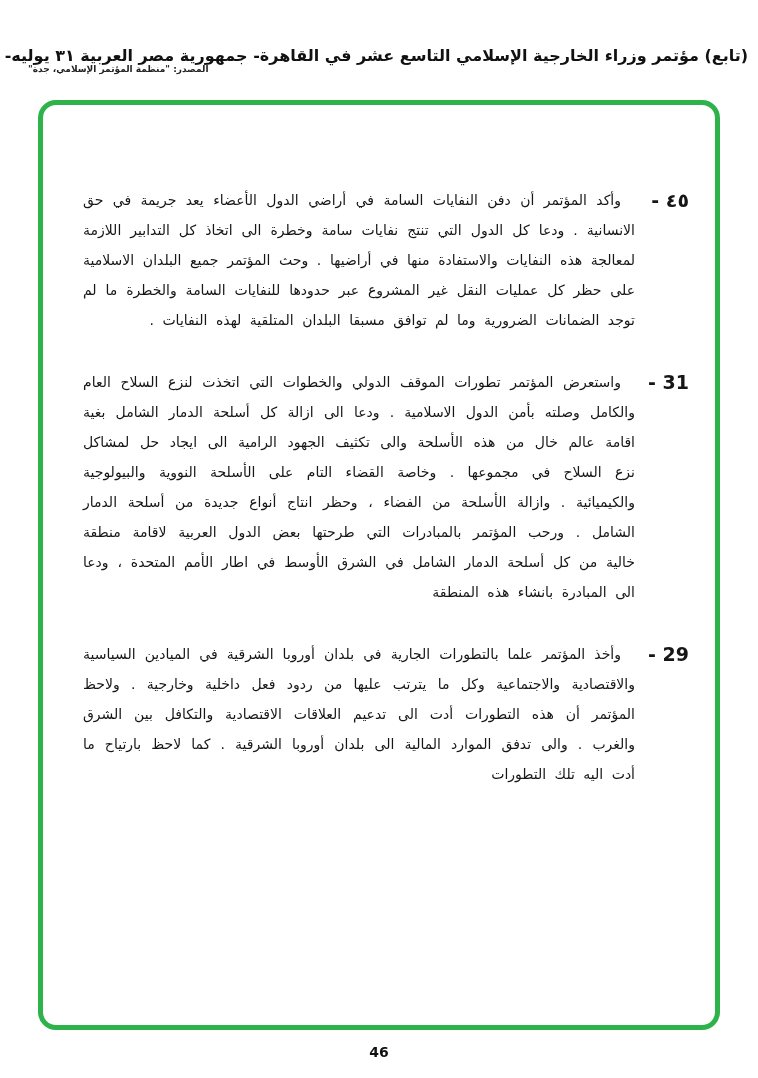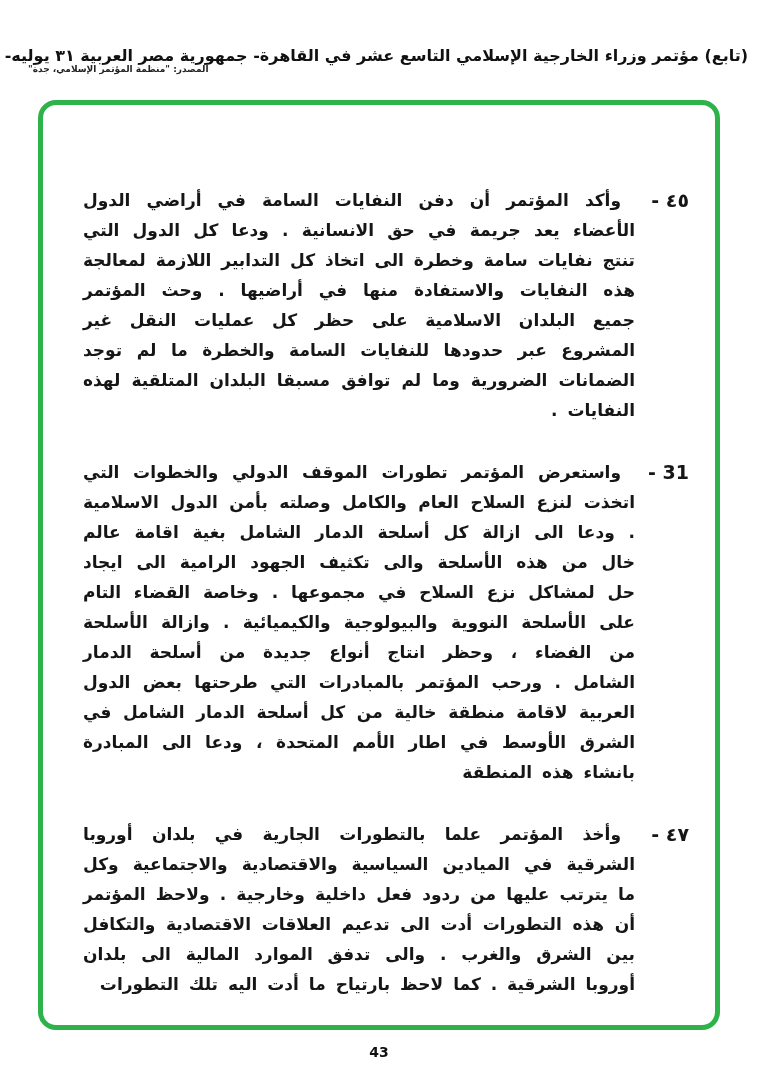--- a/index.html
+++ b/index.html
@@ -48,22 +48,22 @@
   .para-marker {
     flex:0 0 54px;
     font-size:19px;
     font-weight:bold;
     line-height:30px;
     white-space:nowrap;
     direction:rtl;
   }
   .para-text {
     flex:1;
-    font-size:17px;
-    font-weight:bold;
+    font-size:14px;
+    font-weight:normal;
     line-height:30px;
     text-align:justify;
     letter-spacing:0.5px;
     word-spacing:4px;
     text-indent:14px;
     color:#161616;
   }
   .page-number {
     position:absolute;
     top:1044px; left:0;
@@ -89,21 +89,21 @@
       <div class="para-marker">٤٥ -</div>
       <div class="para-text">وأكد المؤتمر أن دفن النفايات السامة في أراضي الدول الأعضاء يعد جريمة في حق الانسانية . ودعا كل الدول التي تنتج نفايات سامة وخطرة الى اتخاذ كل التدابير اللازمة لمعالجة هذه النفايات والاستفادة منها في أراضيها . وحث المؤتمر جميع البلدان الاسلامية على حظر كل عمليات النقل غير المشروع عبر حدودها للنفايات السامة والخطرة ما لم توجد الضمانات الضرورية وما لم توافق مسبقا البلدان المتلقية لهذه النفايات .</div>
     </div>
 
     <div class="para">
       <div class="para-marker">31 -</div>
       <div class="para-text">واستعرض المؤتمر تطورات الموقف الدولي والخطوات التي اتخذت لنزع السلاح العام والكامل وصلته بأمن الدول الاسلامية . ودعا الى ازالة كل أسلحة الدمار الشامل بغية اقامة عالم خال من هذه الأسلحة والى تكثيف الجهود الرامية الى ايجاد حل لمشاكل نزع السلاح في مجموعها . وخاصة القضاء التام على الأسلحة النووية والبيولوجية والكيميائية . وازالة الأسلحة من الفضاء ، وحظر انتاج أنواع جديدة من أسلحة الدمار الشامل . ورحب المؤتمر بالمبادرات التي طرحتها بعض الدول العربية لاقامة منطقة خالية من كل أسلحة الدمار الشامل في الشرق الأوسط في اطار الأمم المتحدة ، ودعا الى المبادرة بانشاء هذه المنطقة</div>
     </div>
 
     <div class="para">
-      <div class="para-marker">٤٧ -</div>
+      <div class="para-marker">29 -</div>
       <div class="para-text">وأخذ المؤتمر علما بالتطورات الجارية في بلدان أوروبا الشرقية في الميادين السياسية والاقتصادية والاجتماعية وكل ما يترتب عليها من ردود فعل داخلية وخارجية . ولاحظ المؤتمر أن هذه التطورات أدت الى تدعيم العلاقات الاقتصادية والتكافل بين الشرق والغرب . والى تدفق الموارد المالية الى بلدان أوروبا الشرقية . كما لاحظ بارتياح ما أدت اليه تلك التطورات</div>
     </div>
 
   </div>
 
-  <div class="page-number">43</div>
+  <div class="page-number">46</div>
 
 </div>
 
 </body></html>

